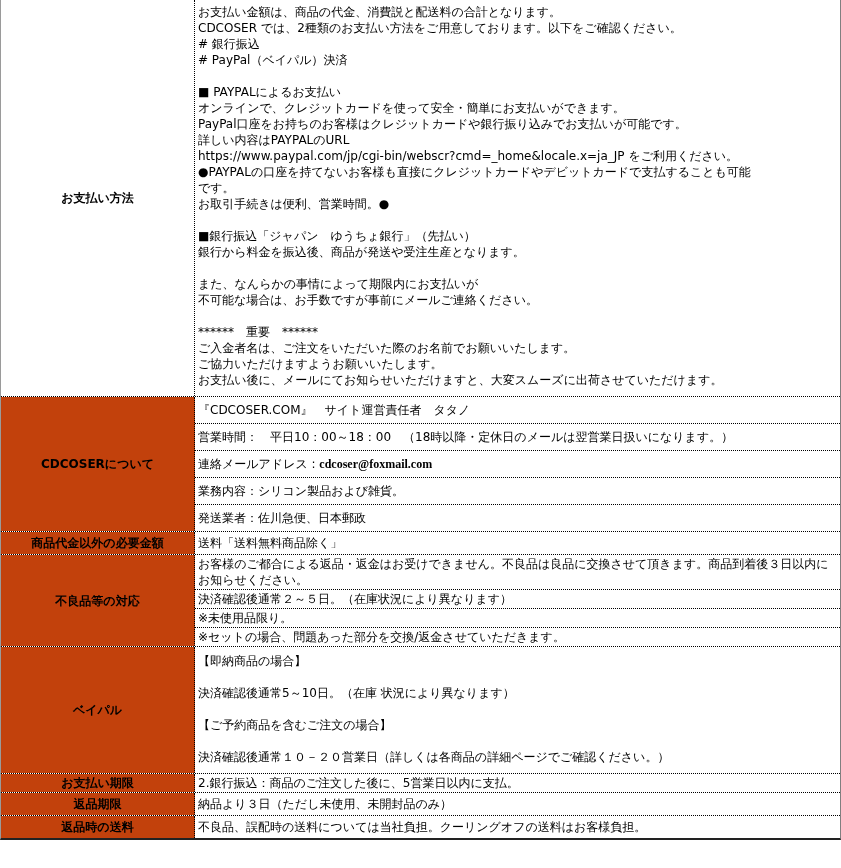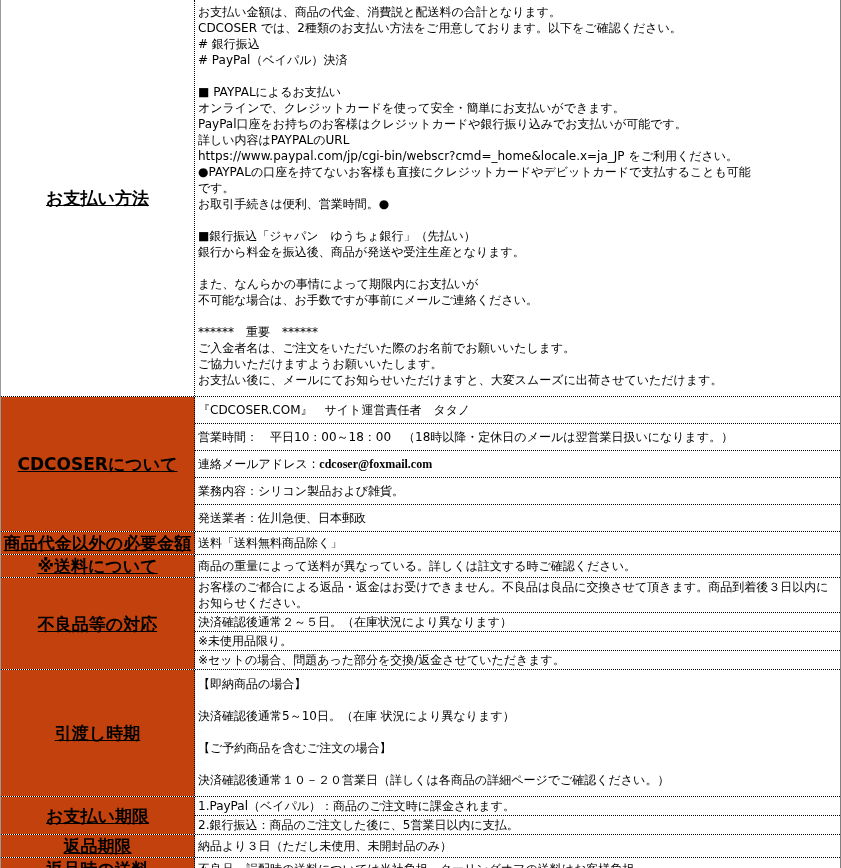--- a/index.html
+++ b/index.html
@@ -21,23 +21,22 @@
   .row:last-child { border-bottom:none; }
   .th {
     width:194px;
     flex:0 0 194px;
     border-right:1px dotted #000;
     display:flex;
     align-items:center;
     justify-content:center;
     text-align:center;
     font-weight:bold;
-    font-size:17px;
+    font-size:12px;
     padding:0;
-    text-decoration:underline;
   }
   .th.tinted { background:#c2410c; }
   .td { flex:1 1 auto; min-width:0; }
   .lines-pad { padding:4px 12px 8px 3px; }
   .line { min-height:16px; white-space:pre; overflow:hidden; }
   .wrapline { white-space:normal; }
   .subrow { border-bottom:1px dotted #000; }
   .subrow:last-child { border-bottom:none; }
   .sub-lg .subrow { padding:5px 3px; min-height:26px; }
   .sub-sm .subrow { padding:1px 3px; min-height:18px; }
@@ -90,52 +89,47 @@
       <div class="subrow">業務内容：シリコン製品および雑貨。</div>
       <div class="subrow">発送業者：佐川急便、日本郵政</div>
     </div>
   </div>
 
   <div class="row">
     <div class="th tinted">商品代金以外の必要金額</div>
     <div class="td single">送料「送料無料商品除く」</div>
   </div>
 
-  <div class="row">
-    <div class="th tinted">※送料について</div>
-    <div class="td single">商品の重量によって送料が異なっている。詳しくは註文する時ご確認ください。</div>
-  </div>
 
   <div class="row">
     <div class="th tinted">不良品等の対応</div>
     <div class="td sub-sm wraplines">
         <div class="subrow wrapline">お客様のご都合による返品・返金はお受けできません。不良品は良品に交換させて頂きます。商品到着後３日以内にお知らせください。</div>
         <div class="subrow wrapline">決済確認後通常２～５日。（在庫状況により異なります）</div>
         <div class="subrow wrapline">※未使用品限り。</div>
         <div class="subrow wrapline">※セットの場合、問題あった部分を交換/返金させていただきます。</div>
       </div>
   </div>
 
   <div class="row">
-    <div class="th tinted">引渡し時期</div>
+    <div class="th tinted">ベイパル</div>
     <div class="td delivery-pad">
         <div class="line">【即納商品の場合】</div>
         <div class="line"></div>
         <div class="line">決済確認後通常5～10日。（在庫 状況により異なります）</div>
         <div class="line"></div>
         <div class="line">【ご予約商品を含むご注文の場合】</div>
         <div class="line"></div>
         <div class="line">決済確認後通常１０－２０営業日（詳しくは各商品の詳細ページでご確認ください。）</div>
       </div>
   </div>
 
   <div class="row">
     <div class="th tinted">お支払い期限</div>
     <div class="td sub-sm">
-        <div class="subrow wrapline">1.PayPal（ベイパル）：商品のご注文時に課金されます。</div>
         <div class="subrow wrapline">2.銀行振込：商品のご注文した後に、5営業日以内に支払。</div>
       </div>
   </div>
 
   <div class="row">
     <div class="th tinted">返品期限</div>
     <div class="td single">納品より３日（ただし未使用、未開封品のみ）</div>
   </div>
 
   <div class="row">

